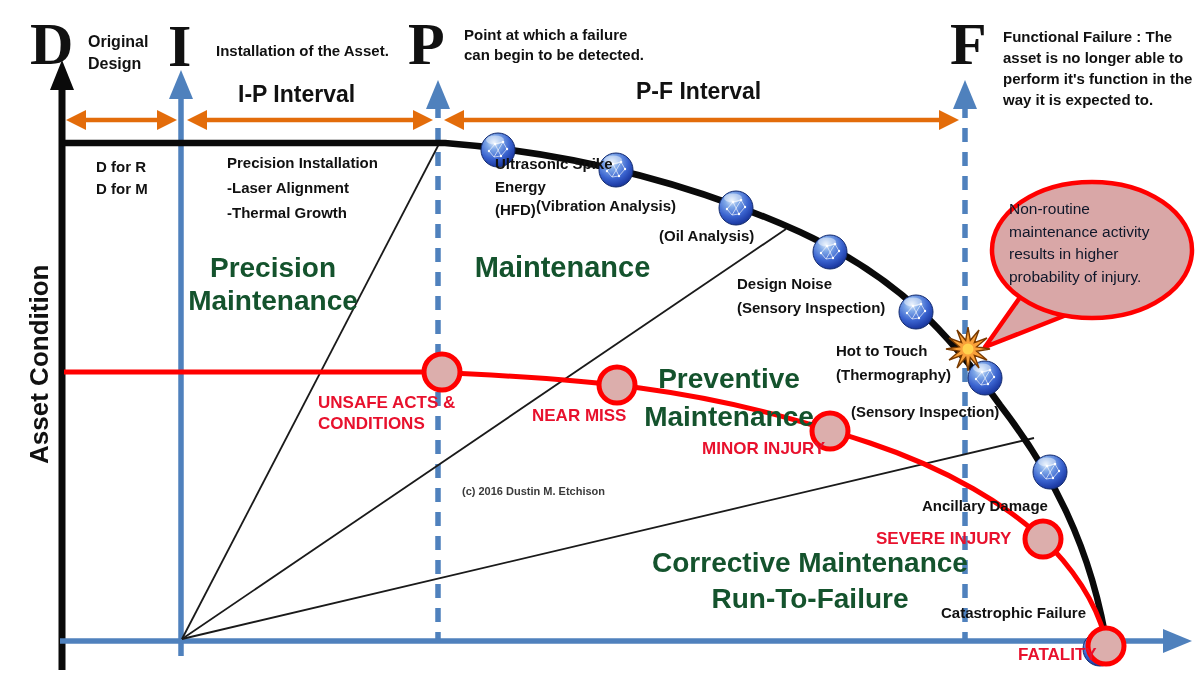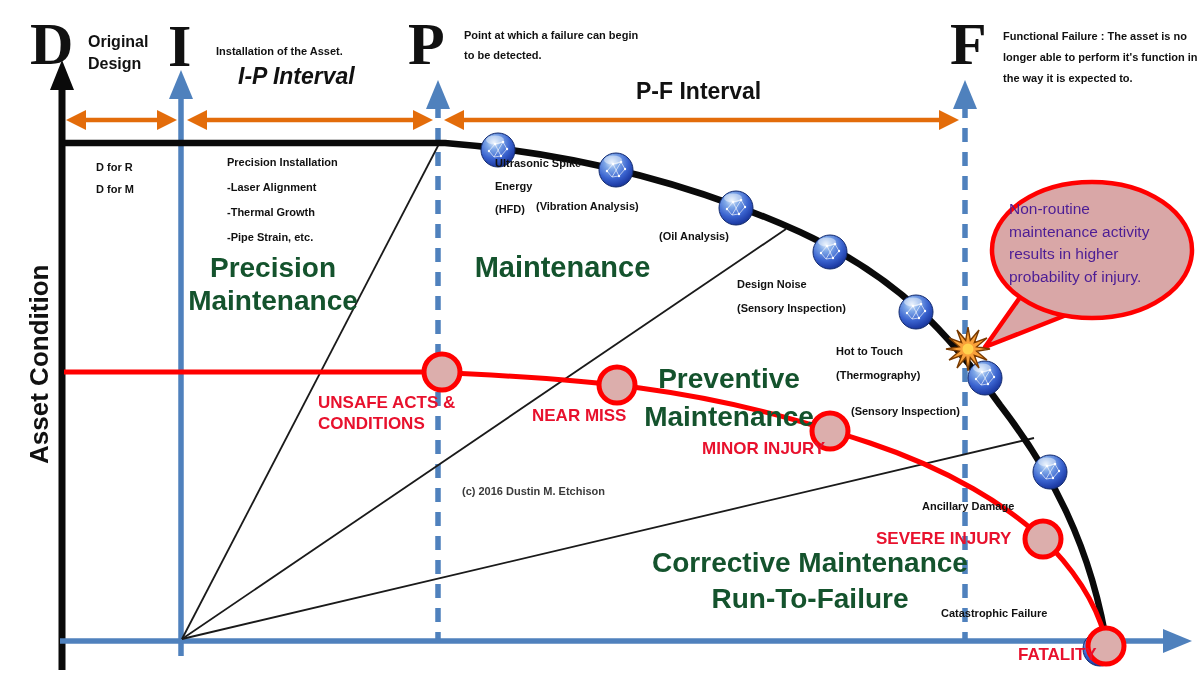--- a/index.html
+++ b/index.html
@@ -1,29 +1,29 @@
 <!DOCTYPE html>
 <html><head>
 <meta charset="utf-8">
 <style>
   html,body{margin:0;padding:0;background:#fff;}
   .stage{position:relative;width:1204px;height:674px;background:#ffffff;overflow:hidden;
          font-family:"Liberation Sans",sans-serif;color:#111;}
   .stage svg.base{position:absolute;left:0;top:0;z-index:1;}
   .txt{position:absolute;z-index:2;line-height:1.25;}
   .big-letter{font-family:"Liberation Serif",serif;font-weight:700;font-size:60px;line-height:1;}
-  .note{font-size:11px;font-weight:600;line-height:20px;}
+  .note{font-size:15px;font-weight:600;line-height:20px;}
   .interval{font-size:23px;font-weight:700;}
   .zone{font-weight:700;font-size:28px;text-align:center;color:#14532d;}
   .redlbl{font-size:17px;font-weight:700;color:#e8112d;white-space:nowrap;}
   .nowrap{white-space:nowrap;}
   .yaxis-label{font-size:26px;font-weight:700;transform:rotate(-90deg);transform-origin:center;
                text-align:center;white-space:nowrap;}
   .copyright{font-size:11px;font-weight:700;color:#3a3a3a;white-space:nowrap;}
-  .bubble-text{font-size:15.5px;font-weight:500;line-height:22.5px;color:#4c1d95;}
+  .bubble-text{font-size:15.5px;font-weight:500;line-height:22.5px;color:#0f172a;}
 </style>
 </head>
 <body>
 
 <div class="stage">
 
   <svg class="base" width="1204" height="674" viewBox="0 0 1204 674">
     <defs>
       <radialGradient id="ballGrad" cx="0.38" cy="0.28" r="0.8">
         <stop offset="0" stop-color="#dceafb"></stop>
@@ -124,42 +124,41 @@
 
   <div class="txt big-letter" style="left:30px;top:14px;">D</div>
   <div class="txt" style="left:88px;top:31px;font-size:16px;font-weight:600;line-height:22px;">
     <div>Original</div>
     <div>Design</div>
   </div>
 
   <div class="txt big-letter" style="left:168px;top:16px;">I</div>
   <div class="txt note nowrap" style="left:204px;top:41px;margin-left:12px;">Installation of the Asset.</div>
 
-  <div class="txt interval" style="left:238px;top:62px;font-style:italic;">I-P Interval</div>
+  <div class="txt interval" style="left:238px;top:80px;">I-P Interval</div>
 
   <div class="txt big-letter" style="left:408px;top:14px;">P</div>
   <div class="txt note" style="left:464px;top:25px;width:182px;">Point at which a failure can begin to be detected.</div>
 
   <div class="txt interval" style="left:636px;top:77px;">P-F Interval</div>
 
   <div class="txt big-letter" style="left:950px;top:14px;">F</div>
   <div class="txt note" style="left:1003px;top:26px;width:200px;line-height:21px;">Functional Failure : The asset is no longer able to perform it's function in the way it is expected to.</div>
 
   <div class="txt yaxis-label" style="left:-111px;top:348px;width:300px;">Asset Condition</div>
 
   <div class="txt note" style="left:96px;top:156px;line-height:22px;">
     <div>D for R</div>
     <div>D for M</div>
   </div>
 
   <div class="txt note" style="left:227px;top:150px;line-height:25px;">
     <div>Precision Installation</div>
     <div>-Laser Alignment</div>
     <div>-Thermal Growth</div>
-    <div>-Pipe Strain, etc.</div>
   </div>
 
   <div class="txt zone" style="left:168px;top:251px;width:210px;line-height:33px;">
     <div>Precision</div>
     <div>Maintenance</div>
   </div>
 
   <div class="txt zone" style="left:450px;top:249px;width:225px;line-height:37px;font-size:29px;">
     <div>Maintenance</div>
   </div>

